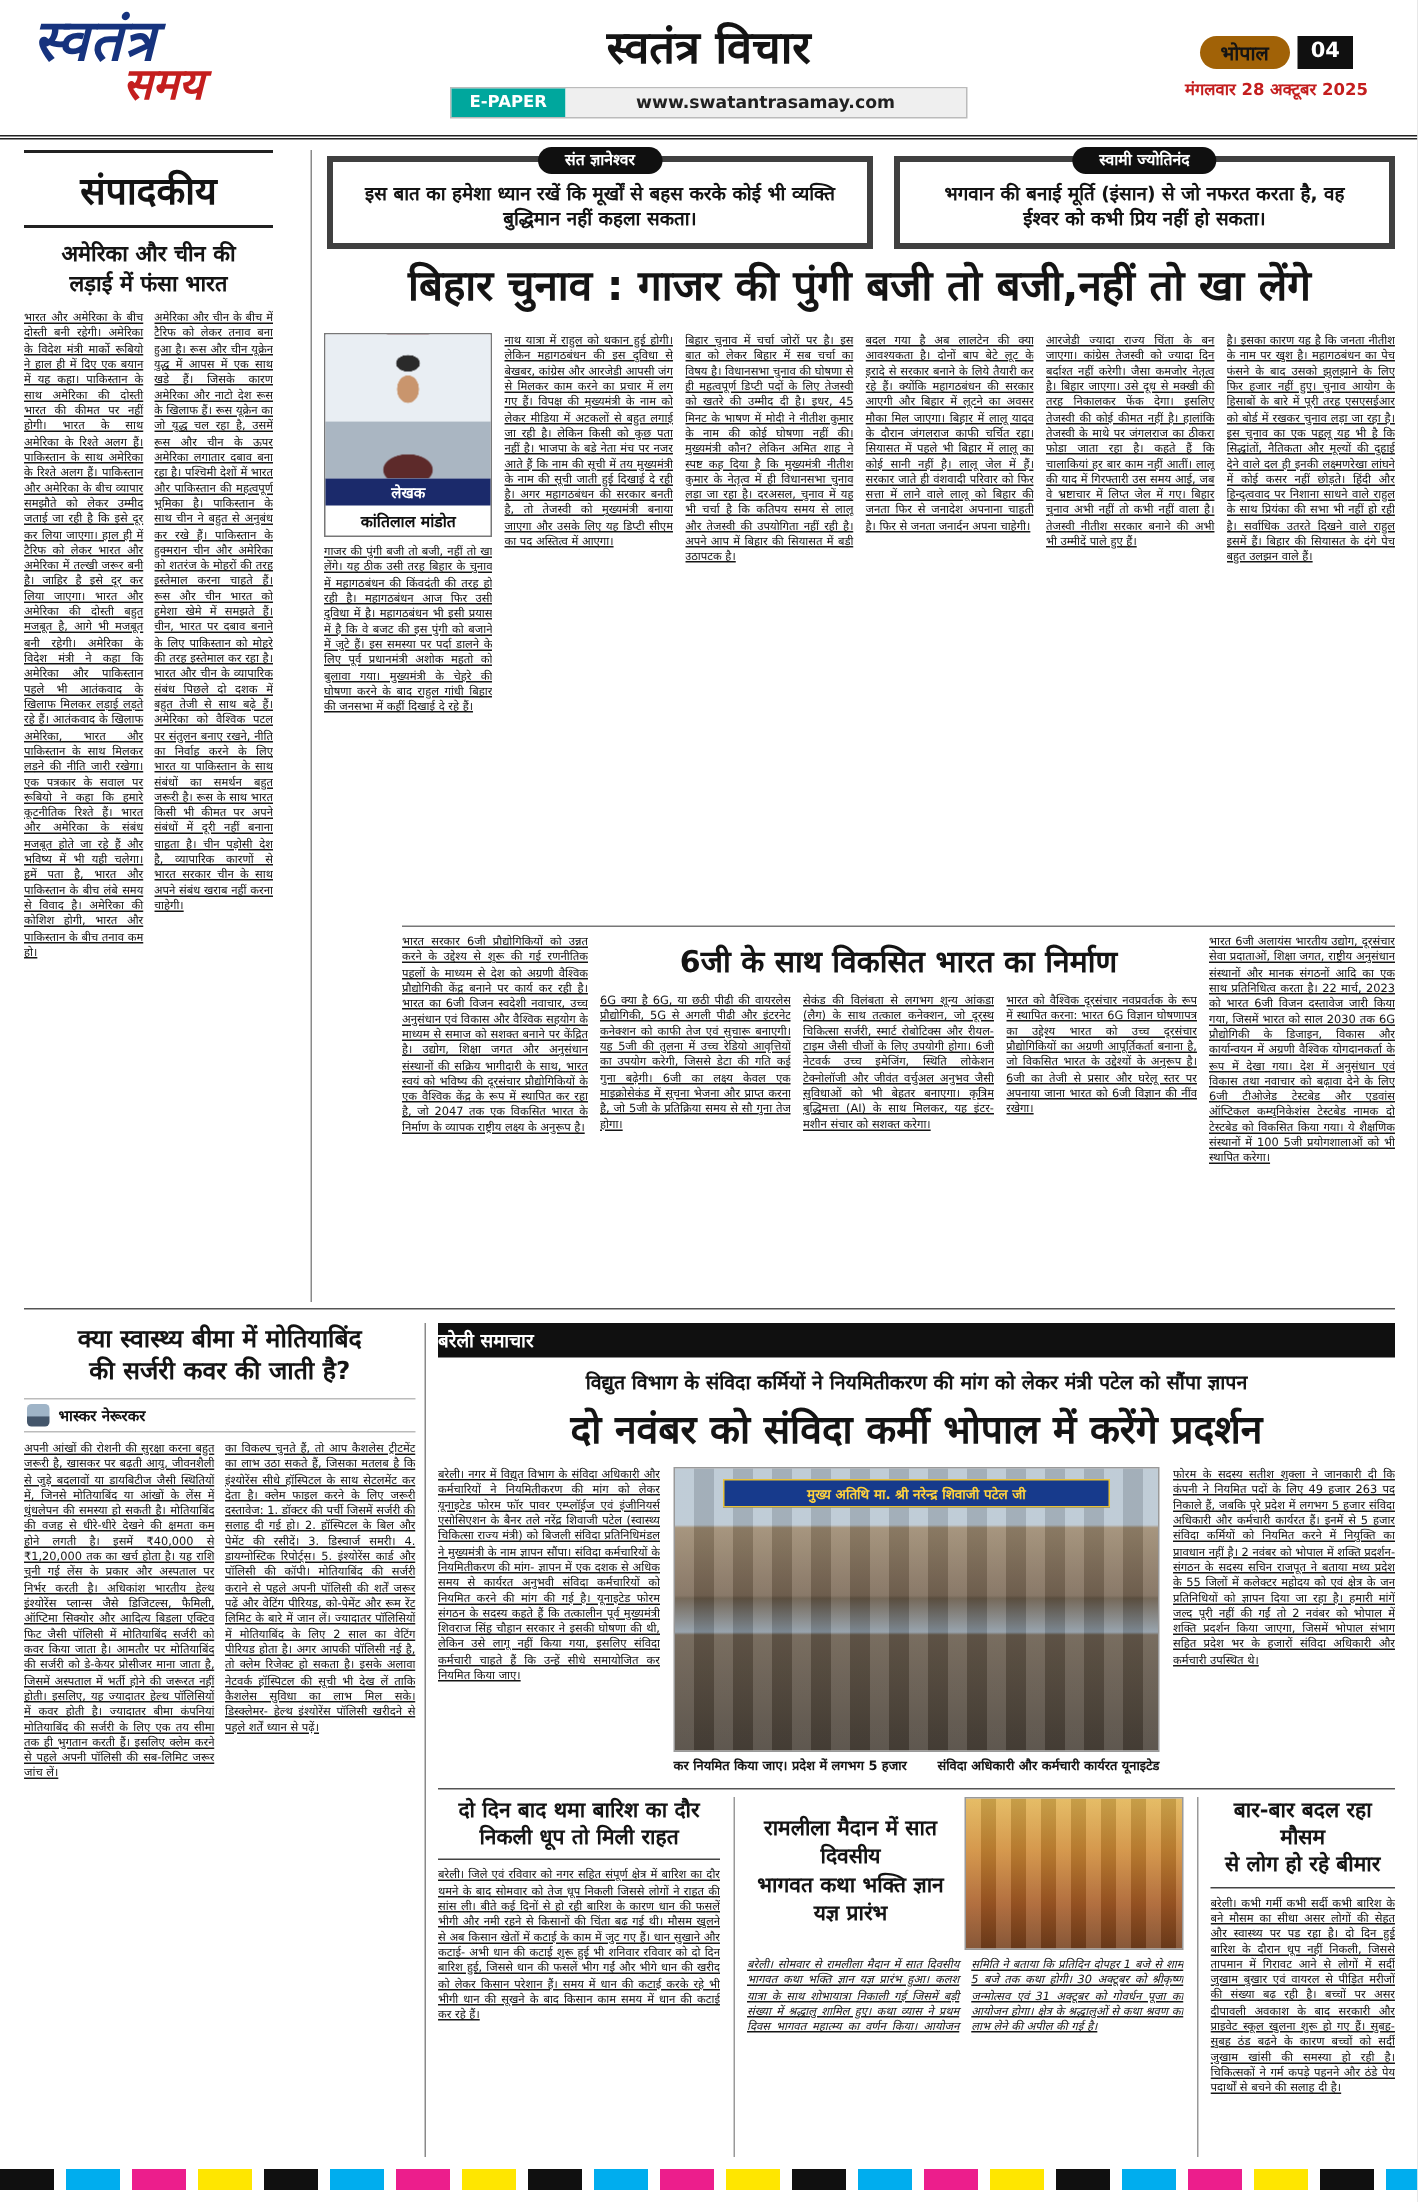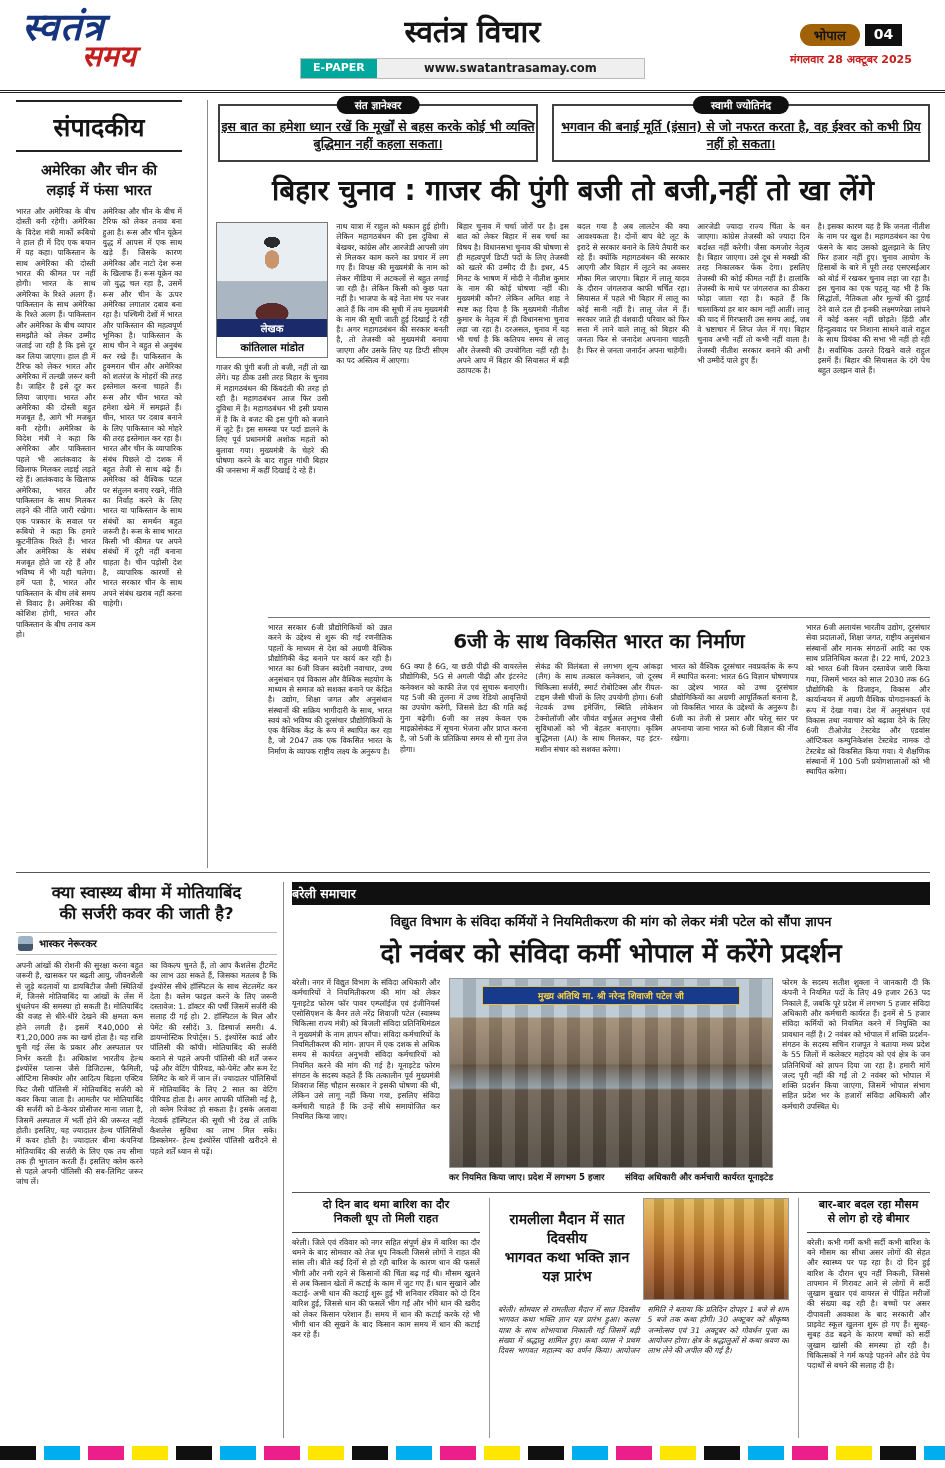--- a/index.html
+++ b/index.html
@@ -1,37 +1,37 @@
 <!DOCTYPE html>
 <html><head>
 <meta charset="utf-8">
 <style>
   html,body{margin:0;padding:0;background:#d8d8d8;}
   .page{position:relative;width:945px;height:1468px;background:#ffffff;font-family:"DejaVu Sans","Liberation Sans",sans-serif;color:#141414;margin:0 auto;overflow:hidden;}
-  .small{font-size:7.6px;line-height:1.36;text-align:justify;overflow:hidden;}
+  .small{font-size:7.6px;line-height:1.36;text-align:justify;overflow:hidden;text-decoration:underline;}
 
   
   .header{position:absolute;left:0;top:0;width:945px;height:90px;border-bottom:3px double #222;}
   .logo{position:absolute;left:22px;top:8px;width:200px;}
   .logo-top{font-size:38px;font-weight:800;color:#16337e;line-height:1;font-style:italic;letter-spacing:1px;}
   .logo-bottom{font-size:29px;font-weight:800;color:#c41e1e;line-height:1;margin-left:60px;margin-top:-4px;font-style:italic;}
   .center-head{position:absolute;left:300px;top:10px;width:345px;text-align:center;}
   .paper-title{font-size:30px;font-weight:800;}
   .epaper-bar{display:flex;margin-top:7px;height:19px;border:1px solid #bbb;}
   .epaper{background:#00a79d;color:#fff;font-weight:700;font-size:11px;padding:2px 12px;}
   .site{flex:1;background:#efefef;font-size:11.5px;font-weight:700;color:#222;padding-top:2px;}
   .head-right{position:absolute;right:14px;top:24px;width:160px;text-align:center;}
   .badge-row{display:flex;justify-content:center;gap:5px;}
   .city{background:#a16207;border-radius:12px;padding:2px 14px;font-weight:700;font-size:13px;}
   .pageno{background:#101010;color:#fff;font-weight:700;font-size:14px;padding:2px 9px;}
   .date{color:#c41e1e;font-weight:700;font-size:11px;margin-top:5px;}
 
   
   .quotes{position:absolute;left:218px;top:104px;width:712px;display:flex;gap:14px;}
-  .quote-box{border:2px solid #404040;position:relative;text-align:center;font-weight:700;font-size:12.5px;padding:13px 0 7px;line-height:1.35;text-decoration:underline;}
+  .quote-box{border:4px solid #404040;position:relative;text-align:center;font-weight:700;font-size:12.5px;padding:13px 20px 7px;line-height:1.35;}
   .qb1{flex:0 0 316px;}
   .qb2{flex:1;}
   .quote-tab{position:absolute;top:-10px;left:50%;transform:translateX(-50%);background:#101010;color:#fff;font-size:10.5px;font-weight:700;padding:2px 18px;border-radius:11px;white-space:nowrap;}
 
   
   .editorial{position:absolute;left:16px;top:100px;width:192px;height:768px;border-right:1px solid #8a8a8a;padding-right:25px;display:flex;flex-direction:column;box-sizing:border-box;}
   .ed-title{border-top:2px solid #222;border-bottom:2px solid #222;text-align:center;font-size:25px;font-weight:800;padding:7px 0;}
   .ed-sub{text-align:center;font-weight:700;font-size:14.5px;line-height:1.35;margin:9px 0 7px;}
   .ed-cols{display:flex;gap:7px;flex:1;overflow:hidden;}
   .ed-cols .small{flex:1;min-width:0;}
@@ -78,21 +78,21 @@
   .b-photo-wrap{flex:1;min-width:0;}
   .b-photo{height:190px;position:relative;border:1px solid #999;box-sizing:border-box;background:
     repeating-linear-gradient(90deg, rgba(255,255,255,0.10) 0 13px, rgba(0,0,0,0.12) 13px 26px),
     linear-gradient(180deg,#b9c7d3 0%,#b9c7d3 20%,#9d8a70 21%,#7c6a58 45%,#665847 46%,#8d9aa5 58%,#6a5d4e 59%,#4c443b 100%);}
   .photo-banner{position:absolute;top:7px;left:10%;right:10%;background:#173a8c;color:#ffd23d;font-weight:700;font-size:9px;text-align:center;padding:2px 0;border:1px solid #e8c23a;}
   .b-caption{display:flex;justify-content:space-between;font-size:8.6px;font-weight:700;margin-top:3px;}
 
   
   .bottom-rule{position:absolute;left:292px;top:1192px;width:638px;border-top:1px solid #555;}
   .rain{position:absolute;left:292px;top:1198px;width:188px;height:240px;display:flex;flex-direction:column;}
-  .mini-headline{text-align:center;font-weight:800;font-size:11px;line-height:1.3;border-bottom:1px solid #444;padding-bottom:5px;margin-bottom:5px;}
+  .mini-headline{text-align:center;font-weight:800;font-size:14px;line-height:1.3;border-bottom:1px solid #444;padding-bottom:5px;margin-bottom:5px;}
   .rain .small{flex:1;}
   .ramlila{position:absolute;left:489px;top:1198px;width:300px;height:240px;border-left:1px solid #999;padding-left:8px;display:flex;flex-direction:column;box-sizing:border-box;}
   .ram-top{display:flex;gap:7px;}
   .ram-headline{flex:1;font-weight:800;font-size:14px;text-align:center;line-height:1.35;padding-top:12px;}
   .ram-photo{flex:0 0 146px;height:102px;border:1px solid #999;box-sizing:border-box;background:
     repeating-linear-gradient(90deg, rgba(255,255,255,0.12) 0 10px, rgba(0,0,0,0.12) 10px 20px),
     linear-gradient(180deg,#e2b452 0%,#cf8a35 35%,#a85c26 70%,#76401d 100%);}
   .ram-body{margin-top:5px;font-style:italic;column-count:2;column-gap:8px;flex:1;overflow:hidden;}
   .weather{position:absolute;left:798px;top:1198px;width:132px;height:240px;border-left:1px solid #999;padding-left:8px;display:flex;flex-direction:column;box-sizing:border-box;}
   .weather .small{flex:1;}

